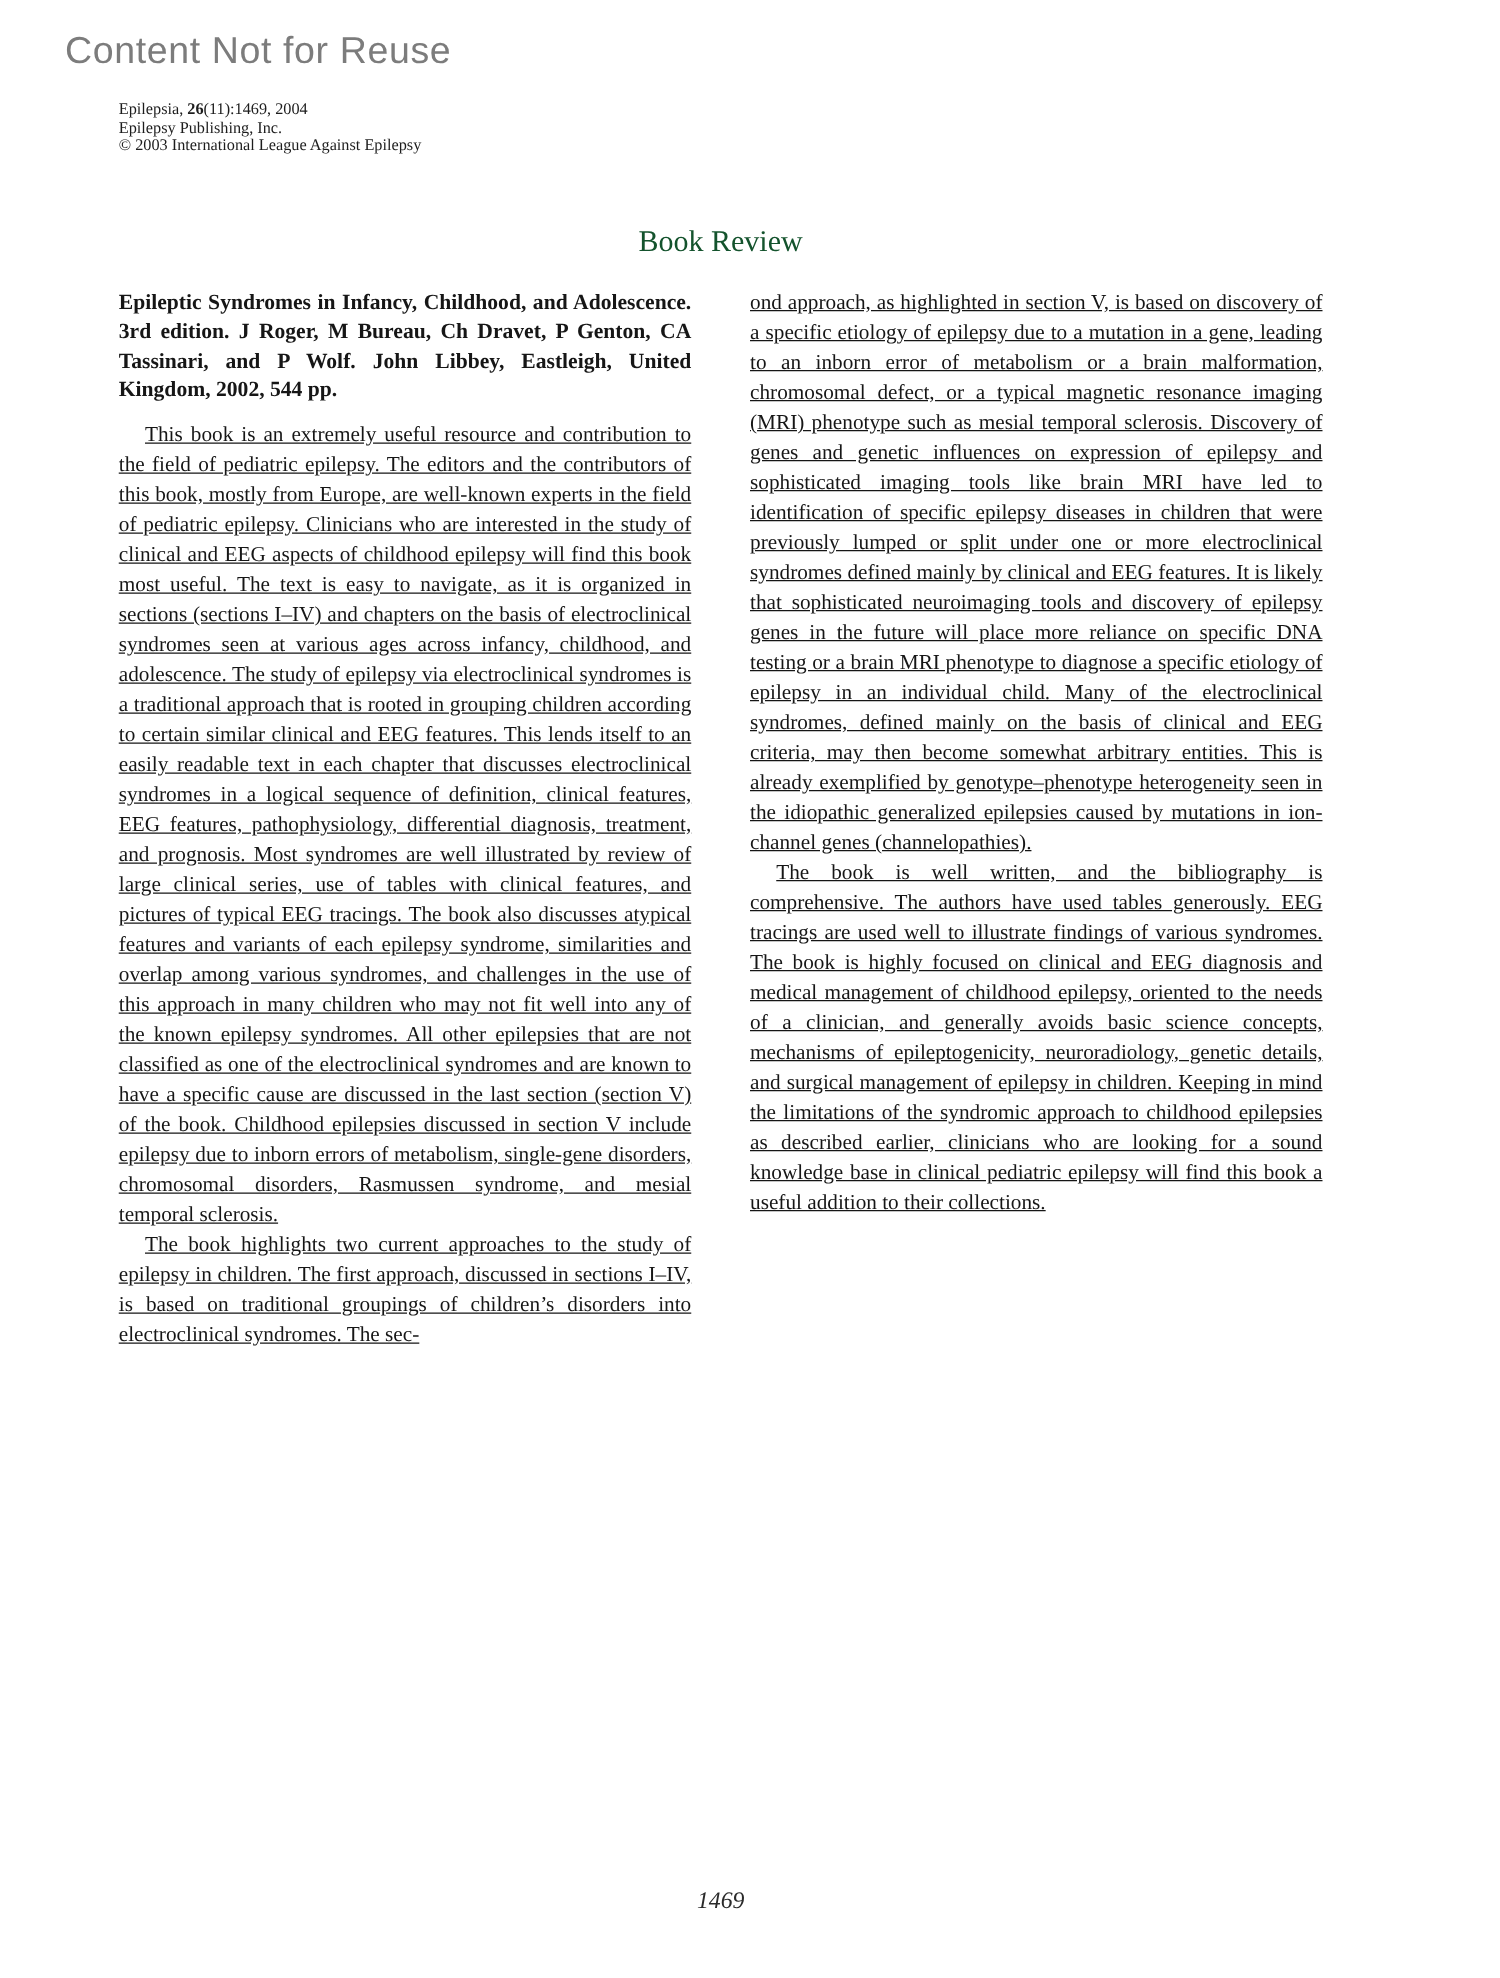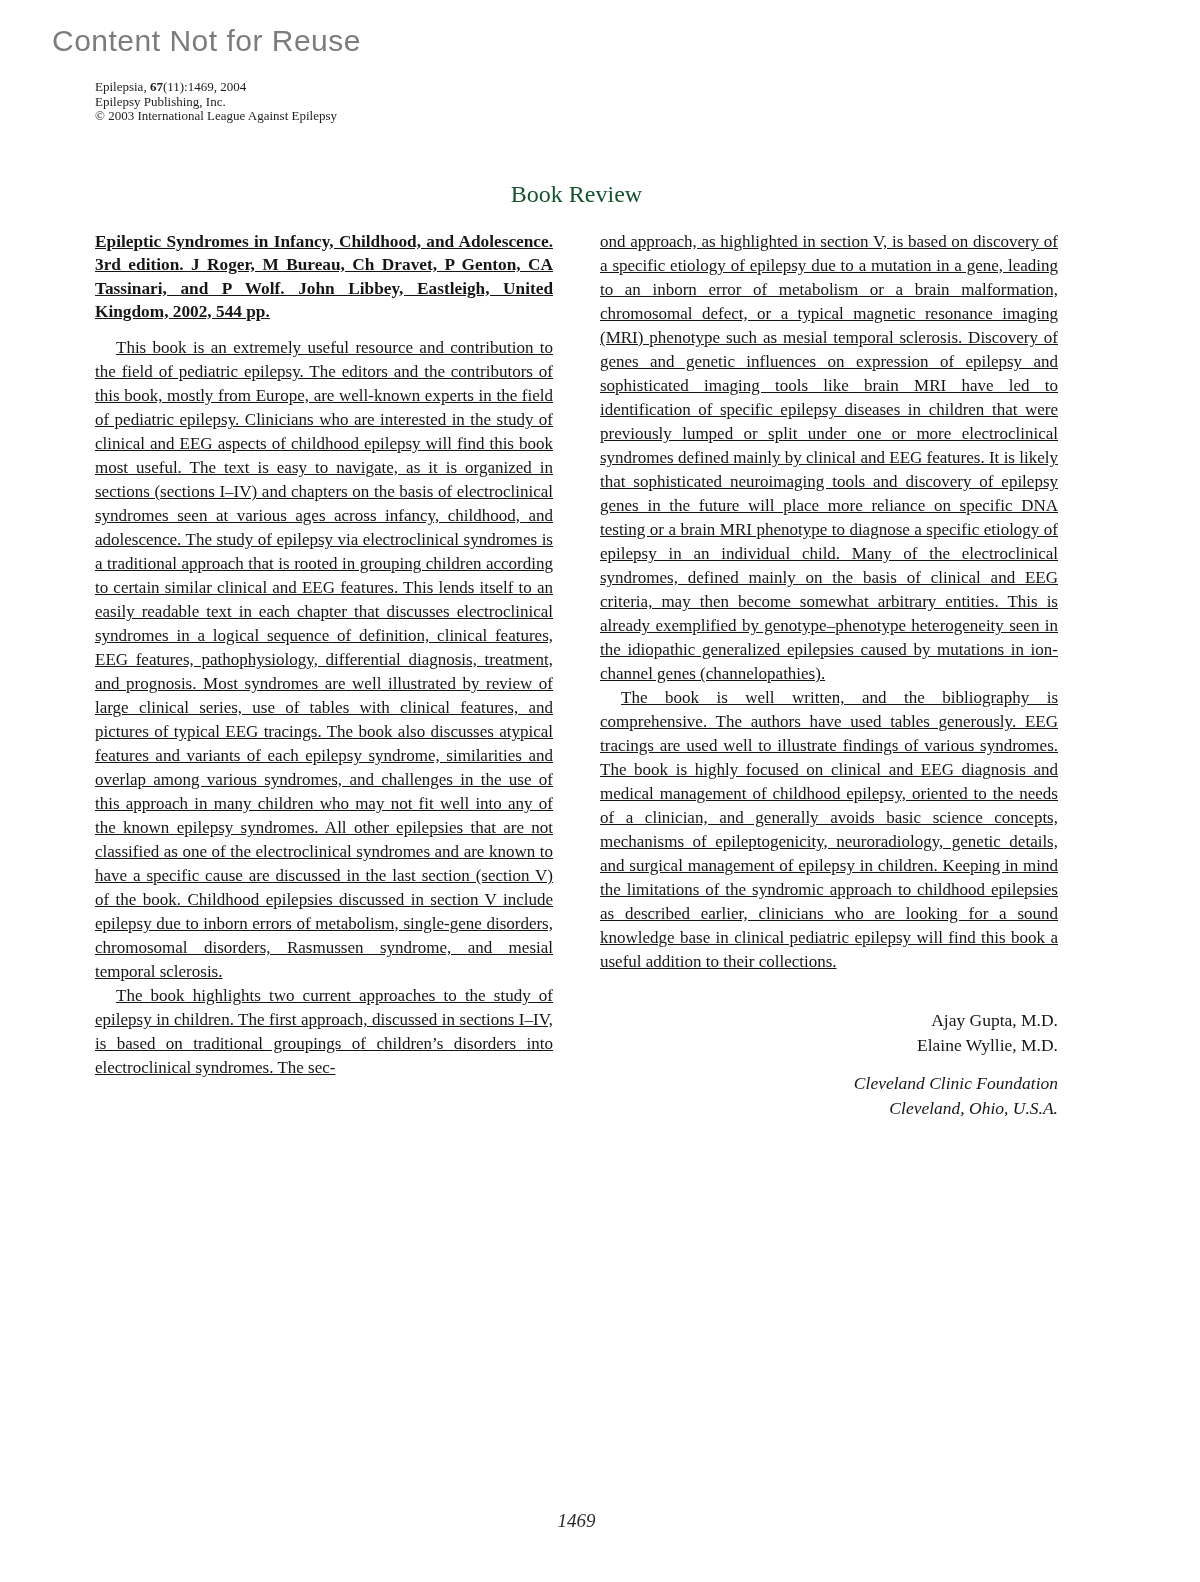--- a/index.html
+++ b/index.html
@@ -49,21 +49,20 @@
     width: 458px;
   }
   .col-left  { left: 95px; }
   .col-right { left: 600px; }
   .book-heading {
     font-weight: bold;
     font-size: 17.3px;
     line-height: 23.3px;
     text-align: justify;
     margin: 0 0 13px 0;
-    text-decoration: underline;
   }
   p.body-par {
     margin: 0;
     font-size: 17px;
     line-height: 24px;
     text-align: justify;
     text-decoration: underline;
   }
   p.indent { text-indent: 21px; }
   .signature {
@@ -86,39 +85,31 @@
     font-size: 19px;
     color: #2a2a2a;
   }
 </style>
 </head>
 <body>
 
 <div class="watermark">Content Not for Reuse</div>
 
 <div class="citation">
-  <div><span class="jname">Epilepsia,</span> <span class="jvol">67</span><span>(11):1469, 2004</span></div>
+  <div><span class="jname">Epilepsia,</span> <span class="jvol">26</span><span>(11):1469, 2004</span></div>
   <div>Epilepsy Publishing, Inc.</div>
   <div>© 2003 International League Against Epilepsy</div>
 </div>
 
 <div class="review-title">Book Review</div>
 
 <div class="col col-left">
   <p class="book-heading">Epileptic Syndromes in Infancy, Childhood, and Adolescence. 3rd edition. J Roger, M Bureau, Ch Dravet, P Genton, CA Tassinari, and P Wolf. John Libbey, Eastleigh, United Kingdom, 2002, 544 pp.</p>
   <p class="body-par indent">This book is an extremely useful resource and contribution to the field of pediatric epilepsy. The editors and the contributors of this book, mostly from Europe, are well-known experts in the field of pediatric epilepsy. Clinicians who are interested in the study of clinical and EEG aspects of childhood epilepsy will find this book most useful. The text is easy to navigate, as it is organized in sections (sections I–IV) and chapters on the basis of electroclinical syndromes seen at various ages across infancy, childhood, and adolescence. The study of epilepsy via electroclinical syndromes is a traditional approach that is rooted in grouping children according to certain similar clinical and EEG features. This lends itself to an easily readable text in each chapter that discusses electroclinical syndromes in a logical sequence of definition, clinical features, EEG features, pathophysiology, differential diagnosis, treatment, and prognosis. Most syndromes are well illustrated by review of large clinical series, use of tables with clinical features, and pictures of typical EEG tracings. The book also discusses atypical features and variants of each epilepsy syndrome, similarities and overlap among various syndromes, and challenges in the use of this approach in many children who may not fit well into any of the known epilepsy syndromes. All other epilepsies that are not classified as one of the electroclinical syndromes and are known to have a specific cause are discussed in the last section (section V) of the book. Childhood epilepsies discussed in section V include epilepsy due to inborn errors of metabolism, single-gene disorders, chromosomal disorders, Rasmussen syndrome, and mesial temporal sclerosis.</p>
   <p class="body-par indent">The book highlights two current approaches to the study of epilepsy in children. The first approach, discussed in sections I–IV, is based on traditional groupings of children’s disorders into electroclinical syndromes. The sec-</p>
 </div>
 
 <div class="col col-right">
   <p class="body-par">ond approach, as highlighted in section V, is based on discovery of a specific etiology of epilepsy due to a mutation in a gene, leading to an inborn error of metabolism or a brain malformation, chromosomal defect, or a typical magnetic resonance imaging (MRI) phenotype such as mesial temporal sclerosis. Discovery of genes and genetic influences on expression of epilepsy and sophisticated imaging tools like brain MRI have led to identification of specific epilepsy diseases in children that were previously lumped or split under one or more electroclinical syndromes defined mainly by clinical and EEG features. It is likely that sophisticated neuroimaging tools and discovery of epilepsy genes in the future will place more reliance on specific DNA testing or a brain MRI phenotype to diagnose a specific etiology of epilepsy in an individual child. Many of the electroclinical syndromes, defined mainly on the basis of clinical and EEG criteria, may then become somewhat arbitrary entities. This is already exemplified by genotype–phenotype heterogeneity seen in the idiopathic generalized epilepsies caused by mutations in ion-channel genes (channelopathies).</p>
   <p class="body-par indent">The book is well written, and the bibliography is comprehensive. The authors have used tables generously. EEG tracings are used well to illustrate findings of various syndromes. The book is highly focused on clinical and EEG diagnosis and medical management of childhood epilepsy, oriented to the needs of a clinician, and generally avoids basic science concepts, mechanisms of epileptogenicity, neuroradiology, genetic details, and surgical management of epilepsy in children. Keeping in mind the limitations of the syndromic approach to childhood epilepsies as described earlier, clinicians who are looking for a sound knowledge base in clinical pediatric epilepsy will find this book a useful addition to their collections.</p>
-  <div class="signature">
-    <div>Ajay Gupta, M.D.</div>
-    <div>Elaine Wyllie, M.D.</div>
-    <div class="affiliation">
-      <div>Cleveland Clinic Foundation</div>
-      <div>Cleveland, Ohio, U.S.A.</div>
-    </div>
-  </div>
 </div>
 
 <div class="page-number">1469</div>
 
 </body></html>

